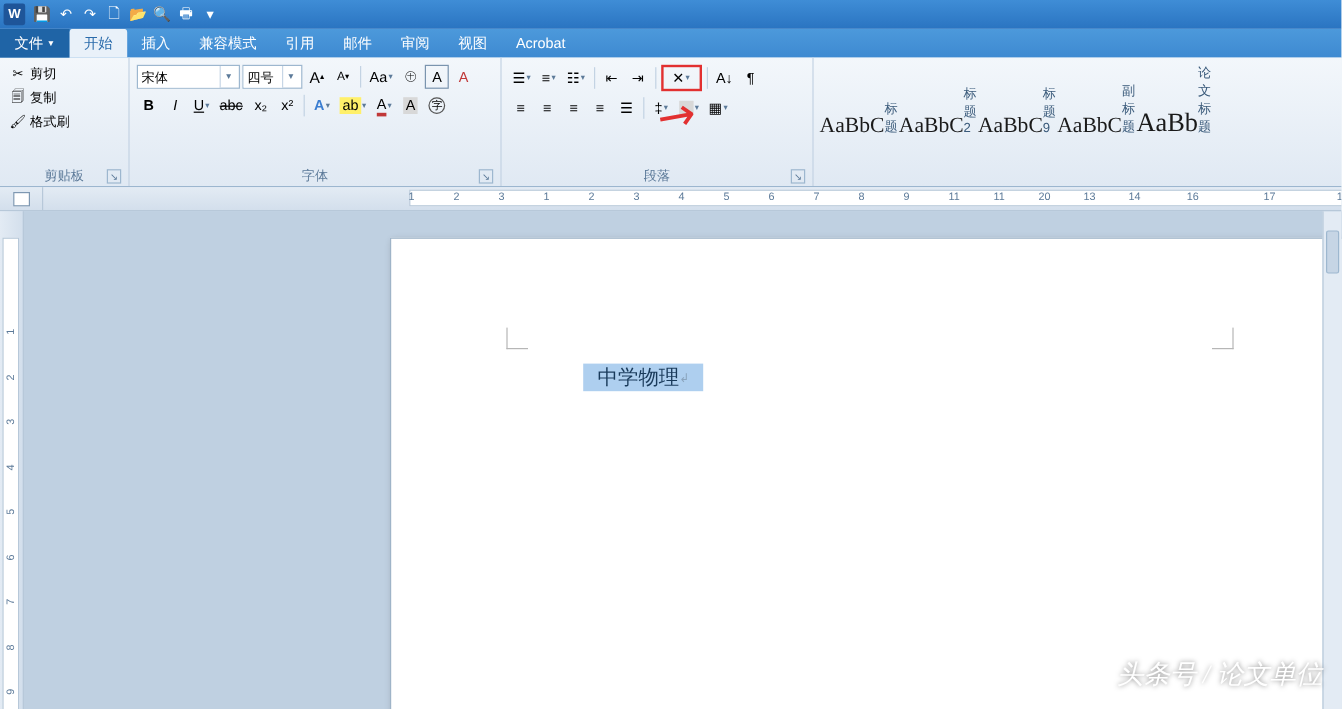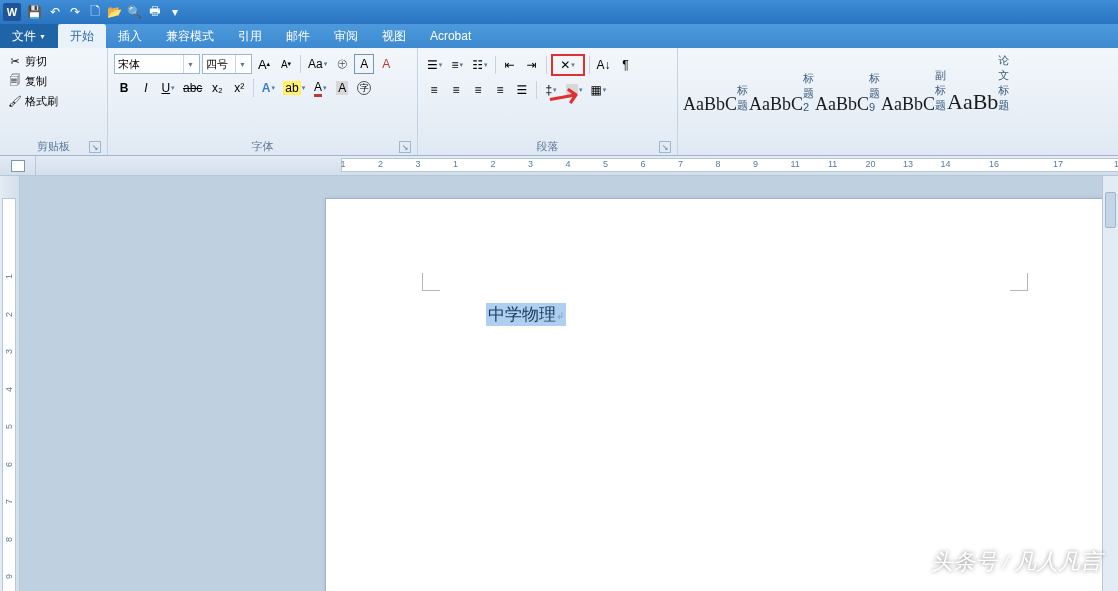--- a/index.html
+++ b/index.html
@@ -63,21 +63,21 @@
 
 
 .workspace { position:absolute; top:176px; left:0; right:0; bottom:0; display:flex; background:#bfd0e1; }
 .vruler { width:20px; background:linear-gradient(90deg,#e3ebf4,#d3dfec); border-right:1px solid #b7c8d9; position:relative; }
 .vruler .bg { position:absolute; top:0; left:2px; width:14px; background:#fff; border:1px solid #b7c8d9; }
 .vruler .num { position:absolute; left:4px; font-size:9px; color:#5c7a99; writing-mode:vertical-rl; transform:rotate(180deg); }
 .docarea { flex:1; position:relative; overflow:hidden; background:#bfd0e1; }
 .page { position:absolute; left:305px; top:22px; width:800px; height:900px; background:#fff; border:1px solid #9fb4c8; box-shadow:2px 2px 6px rgba(0,0,0,.2); }
 .margin-mark { position:absolute; width:18px; height:18px; border:1px solid #b6b6b6; border-top:none; border-right:none; }
 .margin-mark.mr { border:1px solid #b6b6b6; border-top:none; border-left:none; }
-.sel { position:absolute; background:#aecfef; padding:0 2px; font-size:17px; color:#193a5a; }
+.sel { position:absolute; background:#aecfef; padding:0 12px; font-size:17px; color:#193a5a; }
 .sel .pm { font-size:10px; color:#8aa4bd; vertical-align:middle; }
 
 
 .watermark { position:absolute; right:16px; bottom:14px; color:#fff; font-size:22px; font-style:italic; text-shadow:0 0 4px rgba(0,0,0,.5); font-family:"KaiTi","SimSun"; }
 
 
 .vscroll { position:absolute; right:0; top:0; bottom:0; width:16px; background:#e3ebf4; border-left:1px solid #b7c8d9; }
 .vscroll .thumb { position:absolute; left:2px; right:2px; top:16px; height:36px; background:#c6d5e5; border:1px solid #9db7cf; border-radius:2px; cursor:pointer; }
 </style>
 </head>
@@ -330,13 +330,13 @@
       <div class="margin-mark" style="left:96px;top:74px"></div>
       <div class="margin-mark mr" style="right:96px;top:74px"></div>
       <div class="sel" style="left:160px;top:104px"><span>中学物理</span><span class="pm">↲</span></div>
     </div>
     <div class="vscroll">
         <div class="thumb"></div>
       </div>
   </div>
 </div>
 
-<div class="watermark">头条号 / 凡人凡言</div>
+<div class="watermark">头条号 / 论文单位</div>
 
 </body></html>

